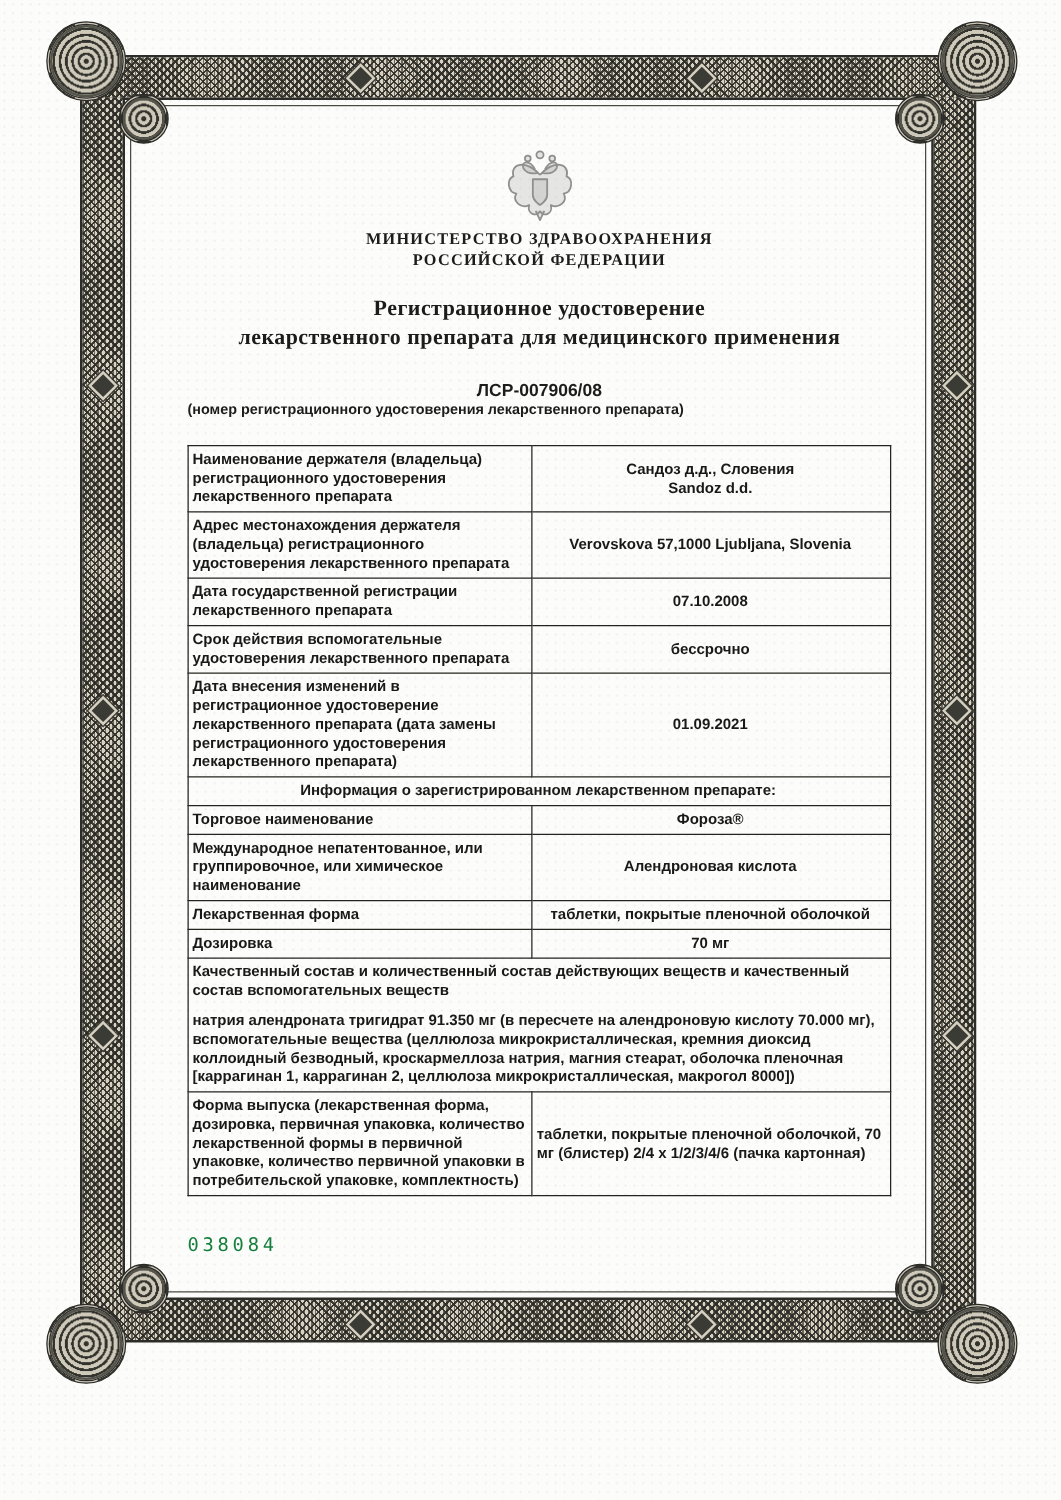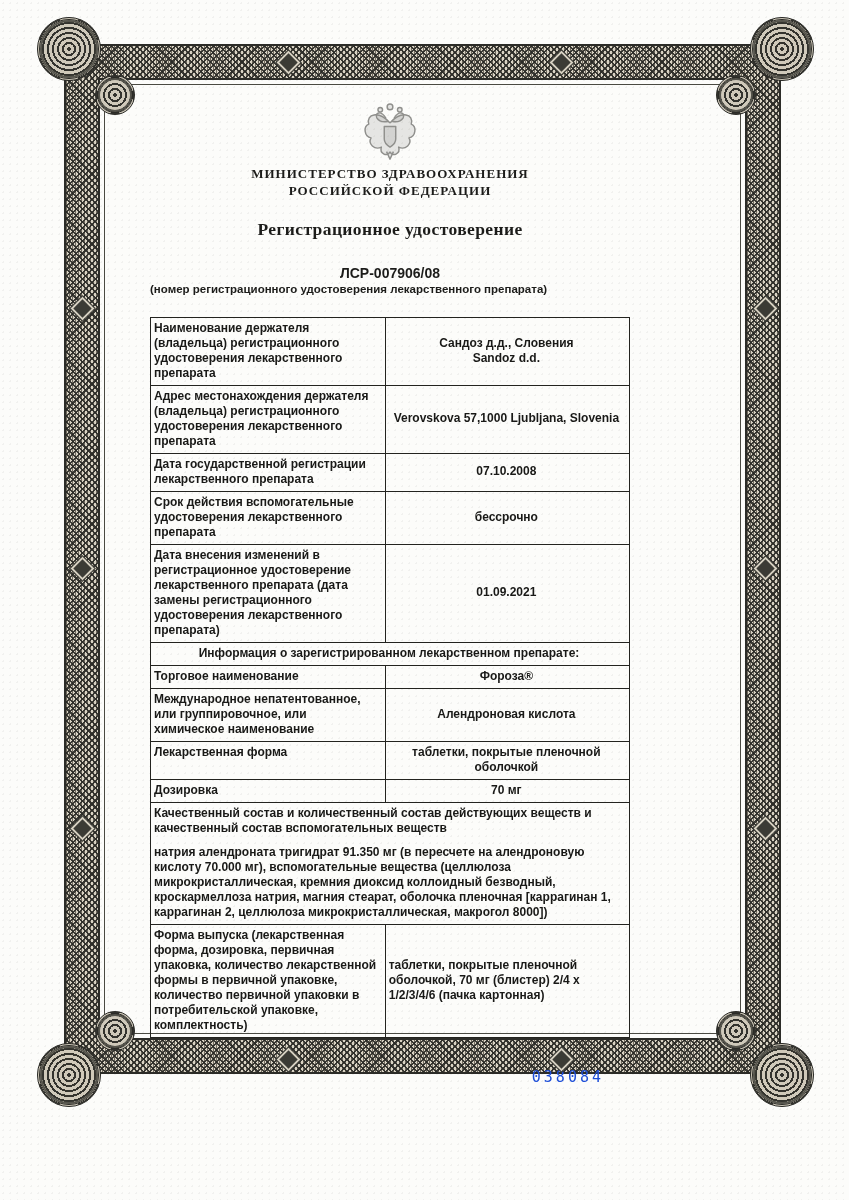--- a/index.html
+++ b/index.html
@@ -31,21 +31,21 @@
     position:absolute;width:58px;height:58px;border-radius:50%;z-index:3;
     background:repeating-radial-gradient(circle at 50% 50%,#33332e 0 2px,#cfc9ba 2px 5px);
     border:3px double #2a2a26;box-shadow:inset 0 0 0 2px #55544c;
   }
   .rosette.small{width:34px;height:34px;}
   .stud{
     position:absolute;width:13px;height:13px;z-index:3;transform:rotate(45deg);
     background:#3b3b35;border:2px solid #d6d0c1;outline:1.5px solid #3b3b35;
   }
   
-  .content{position:absolute;left:150px;top:100px;width:480px;z-index:2;}
+  .content{position:absolute;left:150px;top:117px;width:563px;z-index:2;}
   .emblem{height:64px;text-align:center;}
   .ministry{margin-top:2px;text-align:center;font-weight:bold;font-size:13px;
     letter-spacing:1px;line-height:1.3;font-family:"Liberation Serif",serif;}
   .doc-title{margin-top:18px;text-align:center;font-weight:bold;font-size:17.5px;
     line-height:1.3;font-family:"Liberation Serif",serif;letter-spacing:.4px;}
   .reg-number{margin-top:24px;text-align:center;font-weight:bold;font-size:14px;}
   .reg-caption{margin-top:2px;font-weight:bold;font-size:11.5px;}
   table.cert{border-collapse:collapse;width:100%;margin-top:22px;}
   table.cert td{
     border:1.4px solid #23231f;font-weight:bold;font-size:12px;line-height:1.25;
@@ -53,22 +53,22 @@
   }
   td.lbl{text-align:left;vertical-align:top;}
   td.val{text-align:center;vertical-align:middle;}
   td.val.left{text-align:left;}
   td.heading-row{text-align:center;padding:3px;margin-left:48px;}
   td.comp{padding:4px 4px 8px 3px;}
   .comp-h{font-weight:bold;margin-bottom:9px;}
   .comp-b{font-weight:bold;}
   .pre{white-space:pre-line;}
   .serial{
-    margin-top:30px;text-align:right;padding-right:26px;
-    font-family:"DejaVu Sans Mono",monospace;font-size:15px;letter-spacing:3px;color:#1d4ed8;
+    margin-top:30px;text-align:left;padding-right:26px;
+    font-family:"DejaVu Sans Mono",monospace;font-size:15px;letter-spacing:3px;color:#15803d;
   }
   .col-label{width:49%;}
   .col-value{width:51%;}
 </style>
 </head>
 <body>
 
 <div class="page">
 
   <div class="frame">
@@ -115,20 +115,21 @@
       </svg>
     </div>
 
     <div class="ministry">
       <div>МИНИСТЕРСТВО ЗДРАВООХРАНЕНИЯ</div>
       <div>РОССИЙСКОЙ ФЕДЕРАЦИИ</div>
     </div>
 
     <div class="doc-title">
       <div>Регистрационное удостоверение</div>
+      <div>лекарственного препарата для медицинского применения</div>
     </div>
 
     <div class="reg-number">ЛСР-007906/08</div>
     <div class="reg-caption">(номер регистрационного удостоверения лекарственного препарата)</div>
 
     <table class="cert">
       <colgroup>
           <col class="col-label">
           <col class="col-value">
         </colgroup>

